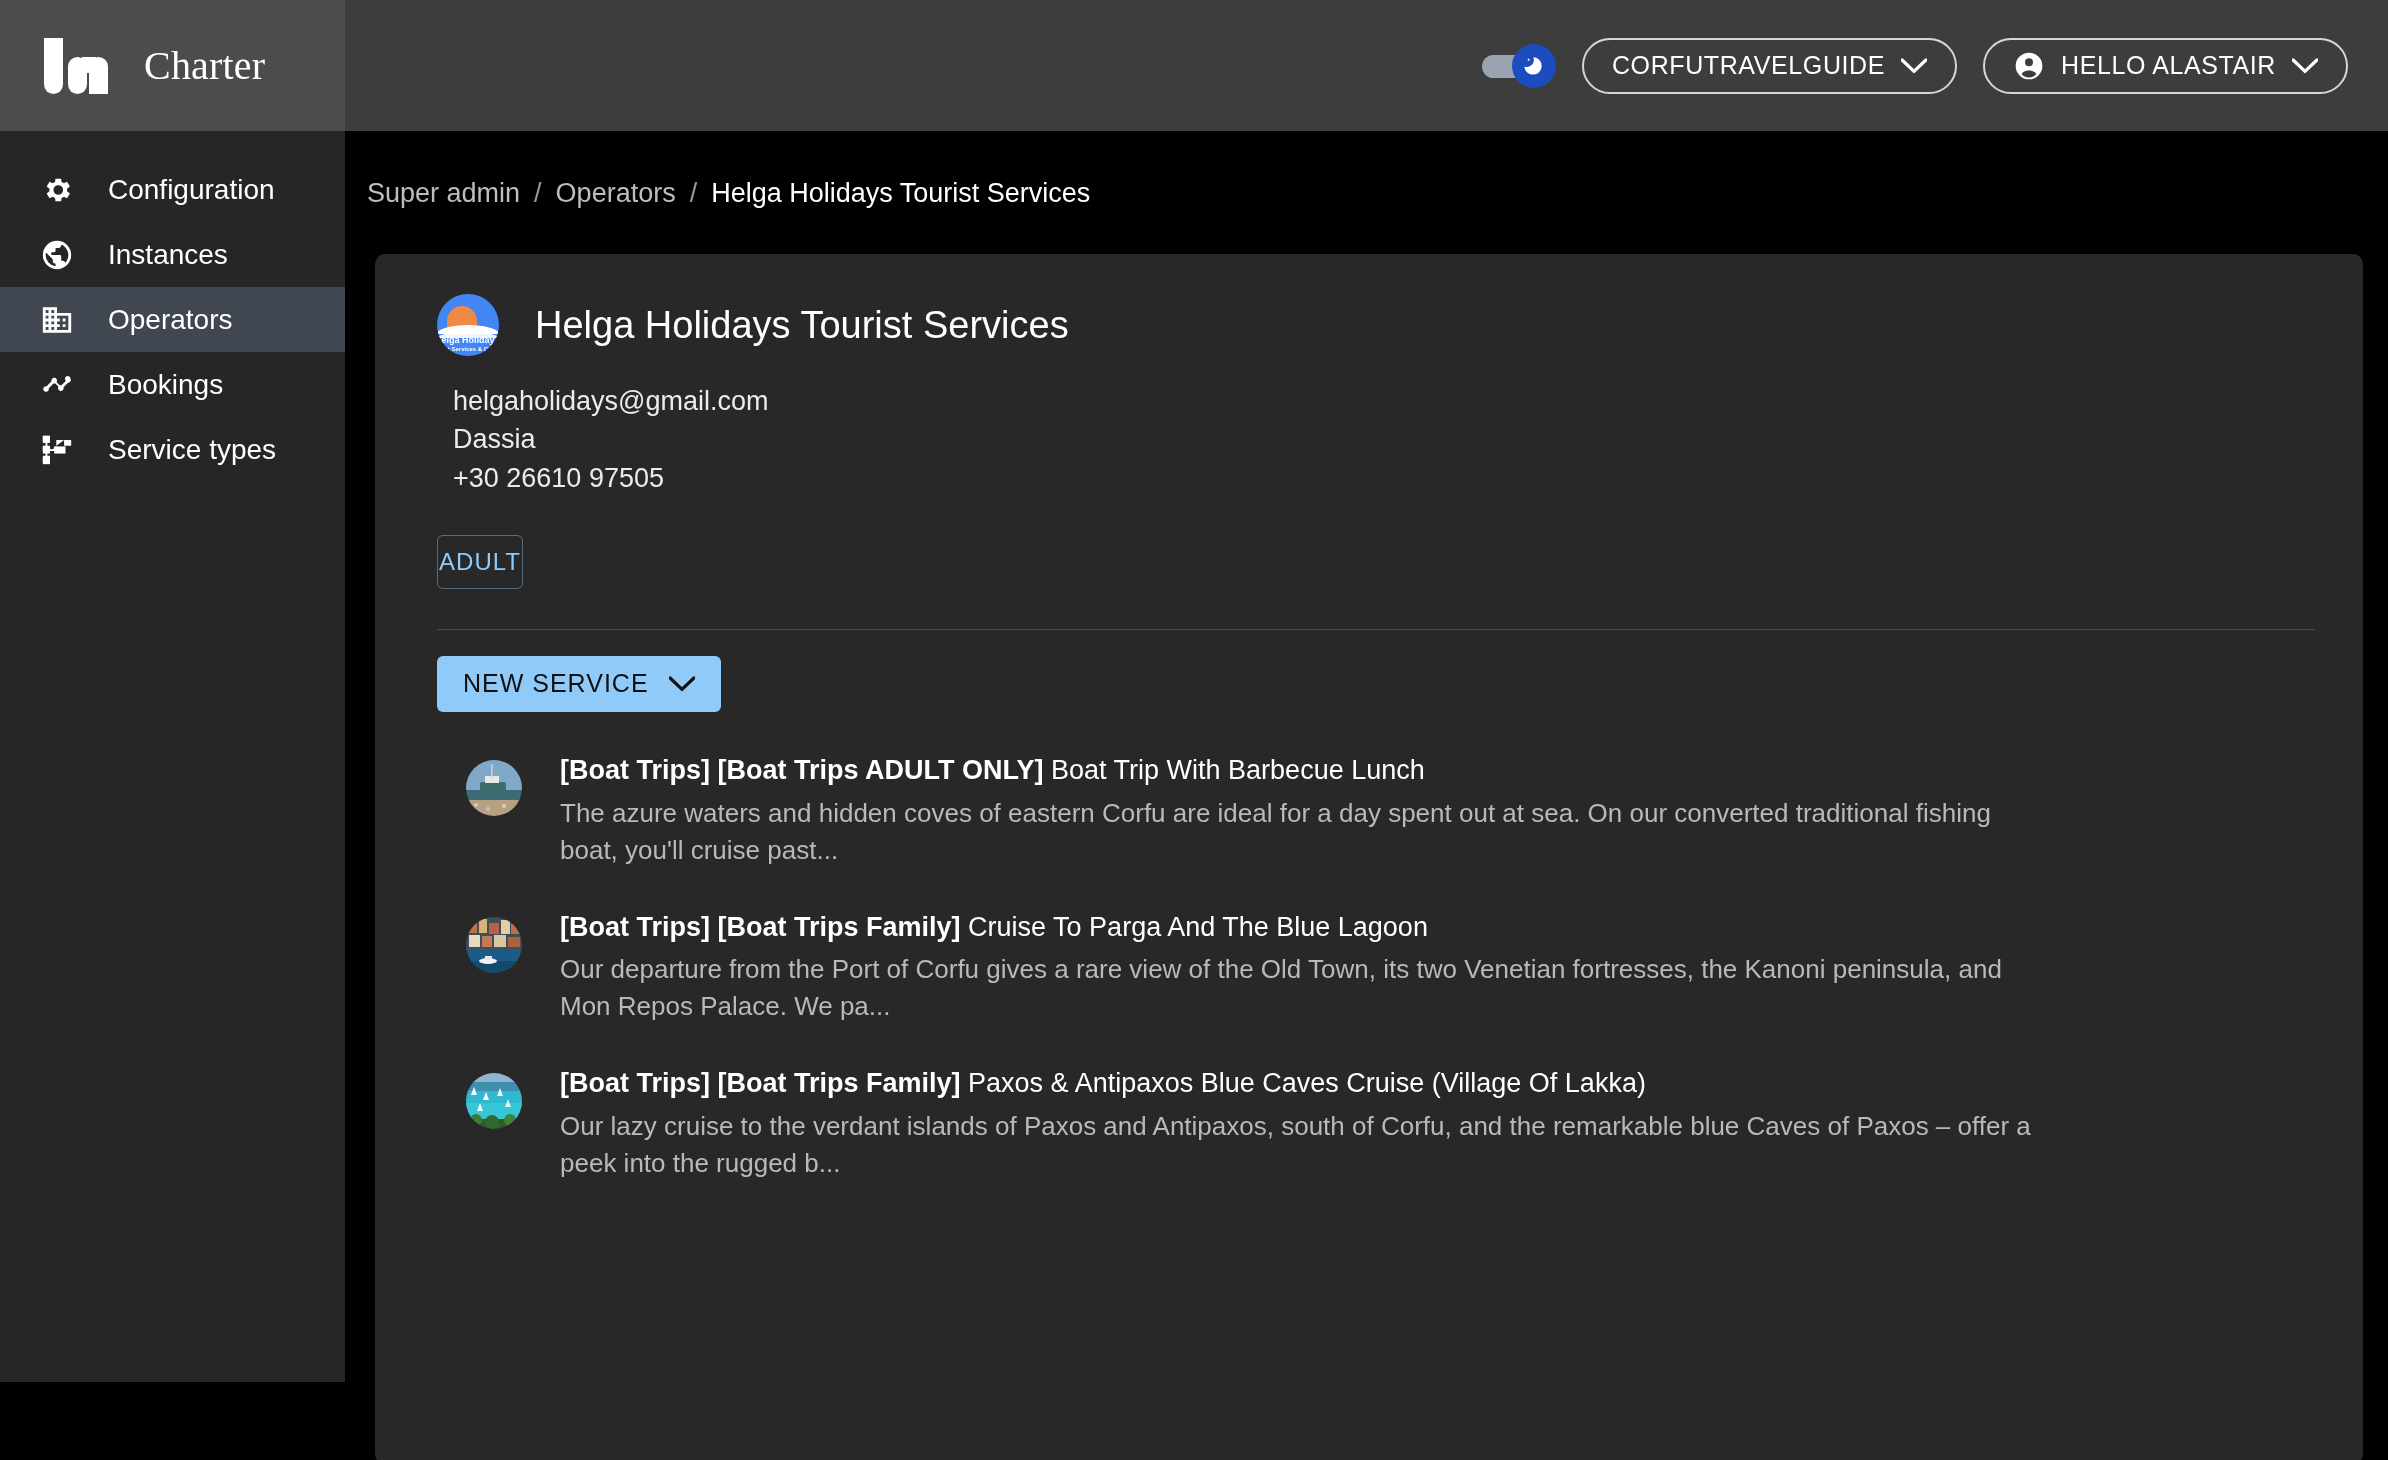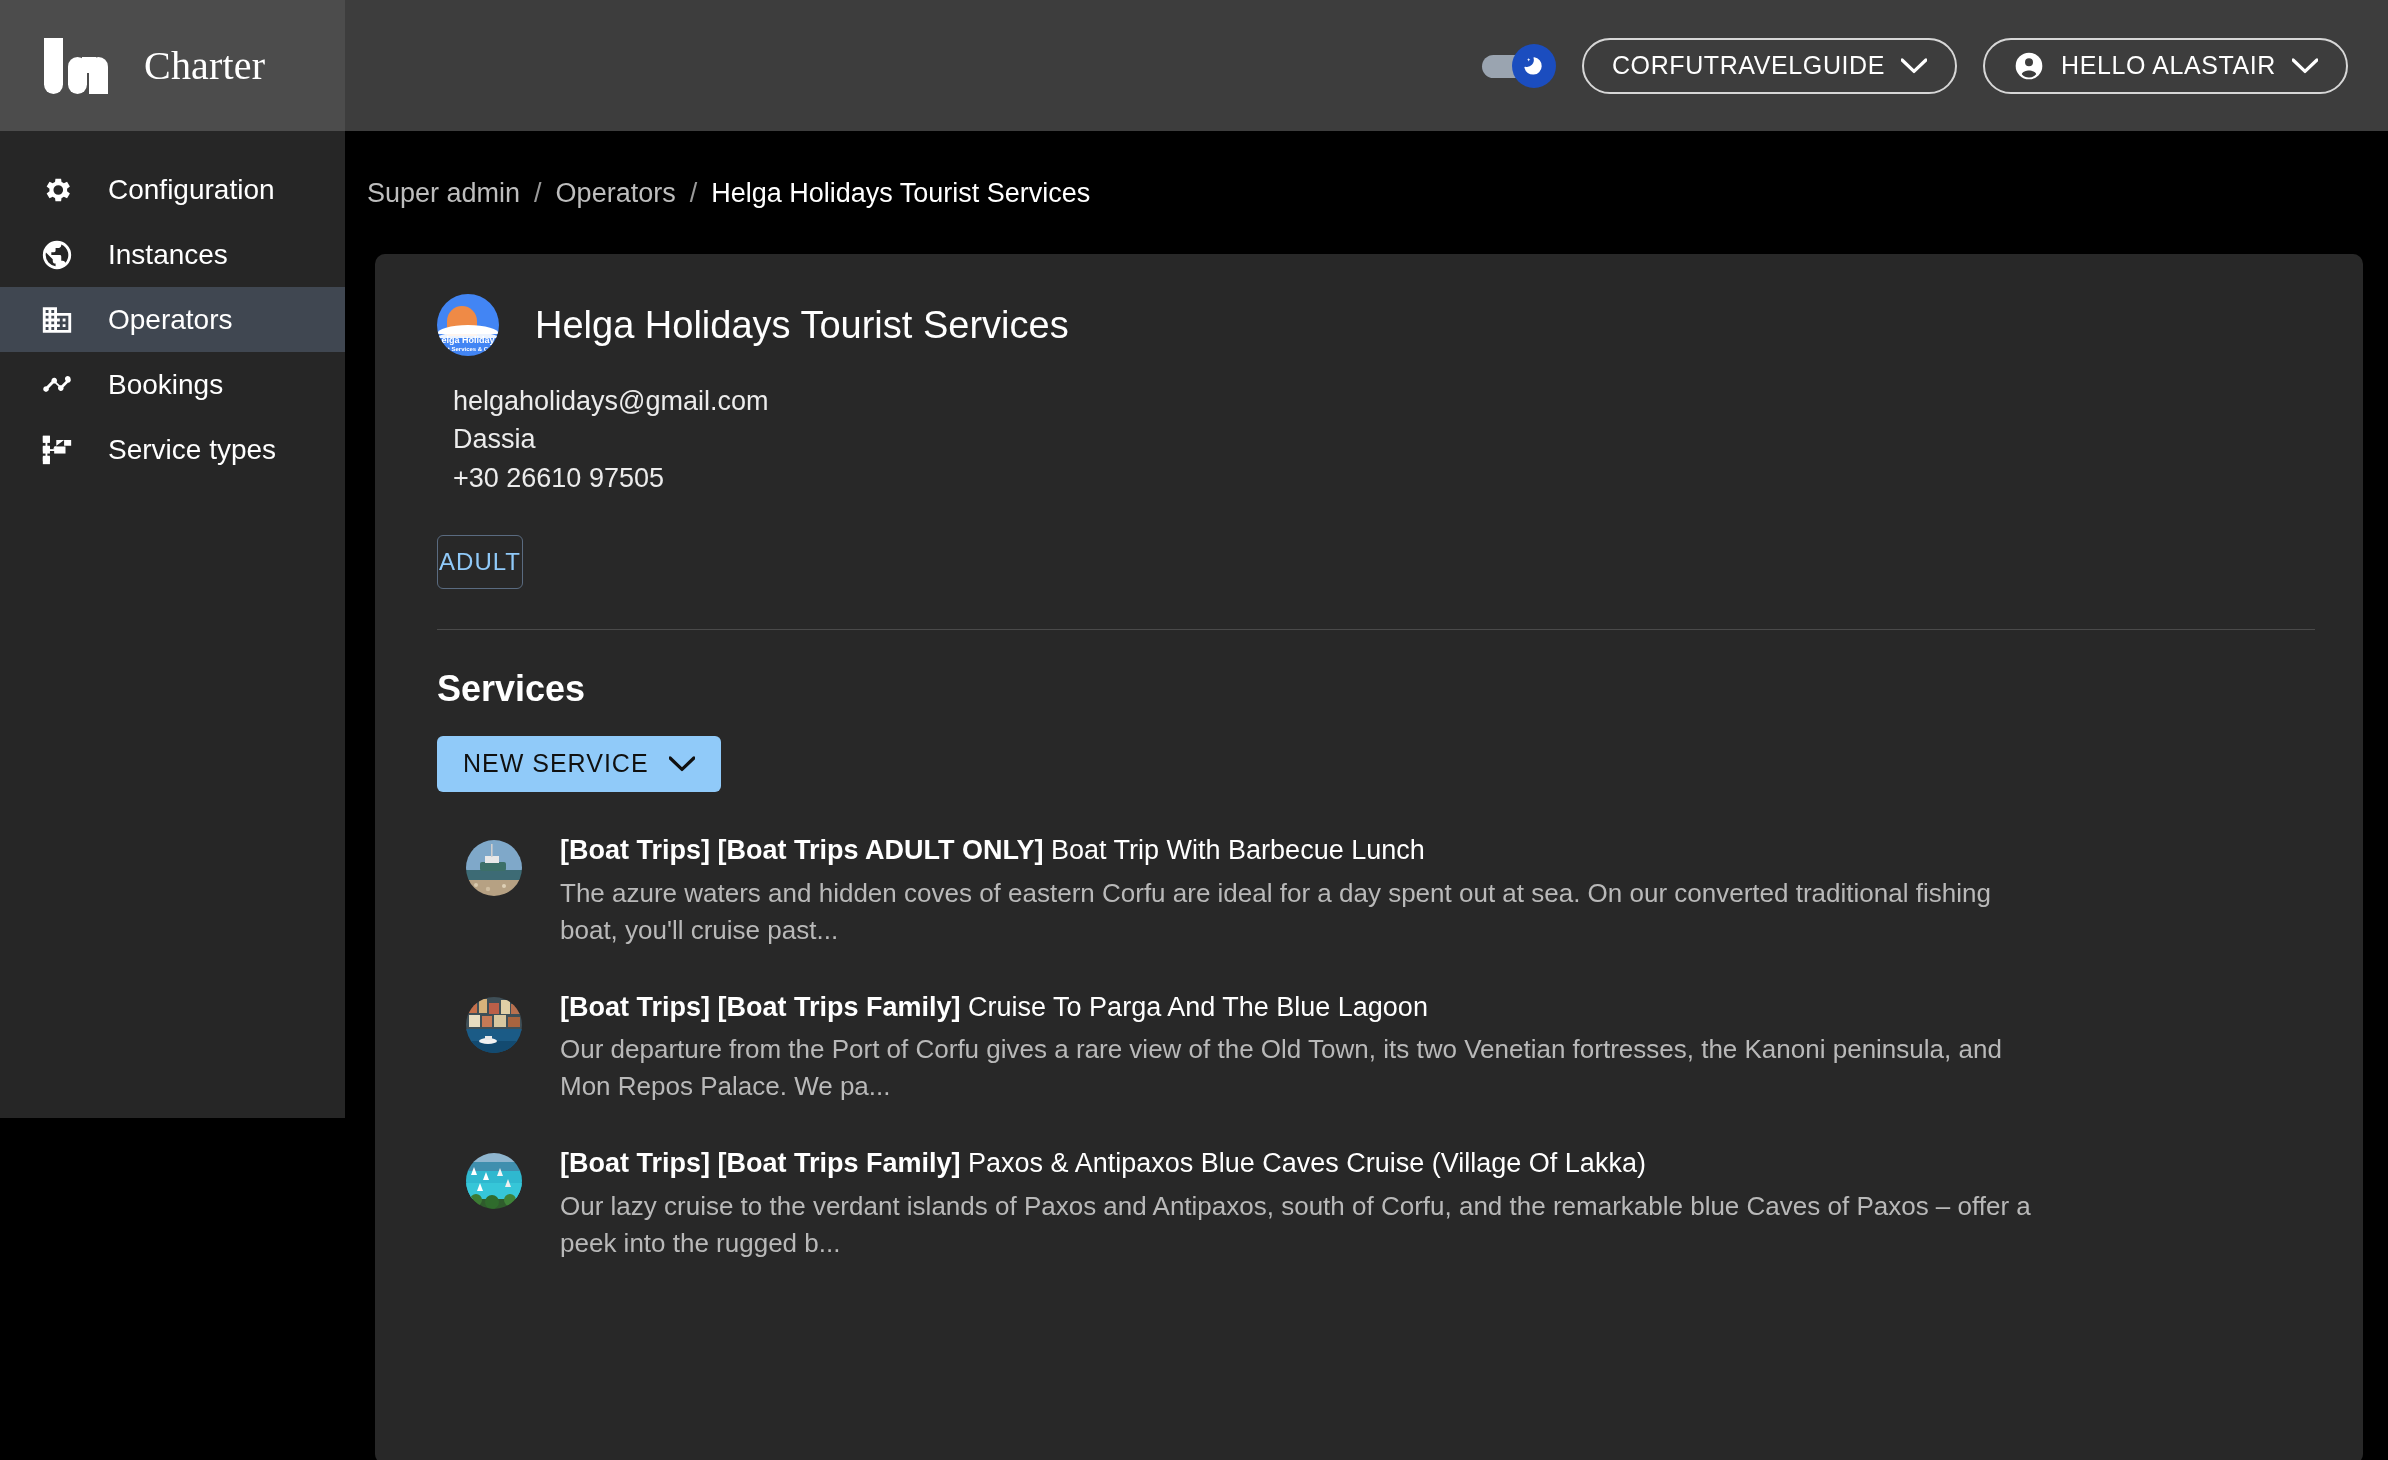--- a/index.html
+++ b/index.html
@@ -65,21 +65,21 @@
     height: 56px; border: 2px solid #d7d7d7; border-radius: 30px;
     display: flex; align-items: center; gap: 16px;
     padding: 0 28px; color: #fff; font-size: 25px; letter-spacing: .6px;
     background: transparent; cursor: pointer; white-space: nowrap;
   }
   .pill .chev { display: block; }
   .avatar-icon { width: 32px; height: 32px; display: block; }
 
   
   .sidebar {
-    position: absolute; top: 131px; left: 0; width: 345px; height: 987px;
+    position: absolute; top: 131px; left: 0; width: 345px; height: 1251px;
     background: #262626;
     padding-top: 26px;
   }
   .nav-item {
     display: flex; align-items: center; height: 65px;
     padding-left: 38px; gap: 32px; cursor: pointer;
   }
   .nav-item.active { background: #404751; }
   .nav-icon { width: 38px; height: 38px; flex: 0 0 38px; display: flex; align-items: center; justify-content: center; }
   .nav-icon svg { width: 34px; height: 34px; fill: #fff; display: block; }
@@ -302,21 +302,20 @@
       <div class="op-meta">
         <div>helgaholidays@gmail.com</div>
         <div>Dassia</div>
         <div>+30 26610 97505</div>
       </div>
 
       <button class="edit-btn">ADULT</button>
 
       <div class="divider"></div>
 
-      <h2 class="services-title">Services</h2>
 
       <button class="new-service-btn">
         <span>NEW SERVICE</span>
         <svg width="26" height="16" viewBox="0 0 24 14">
           <path d="M1 1.5 12 12 23 1.5" stroke="#101010" stroke-width="3" fill="none" stroke-linecap="round" stroke-linejoin="round"></path>
         </svg>
       </button>
 
       <div class="svc-list">
 

